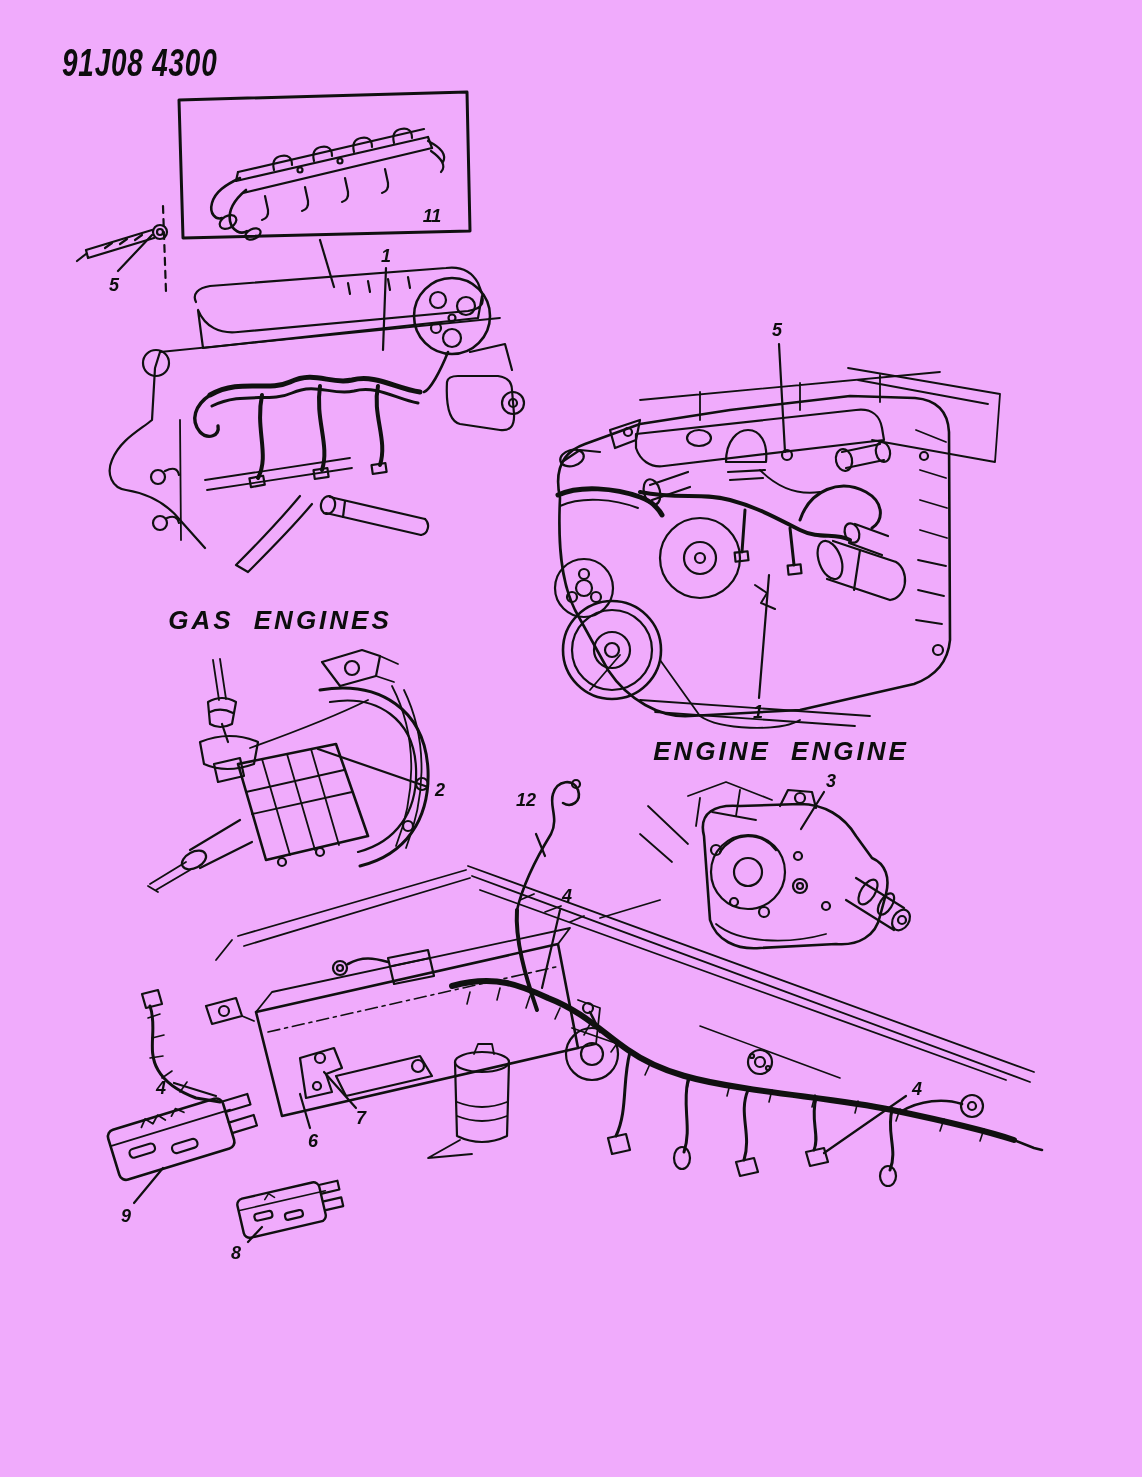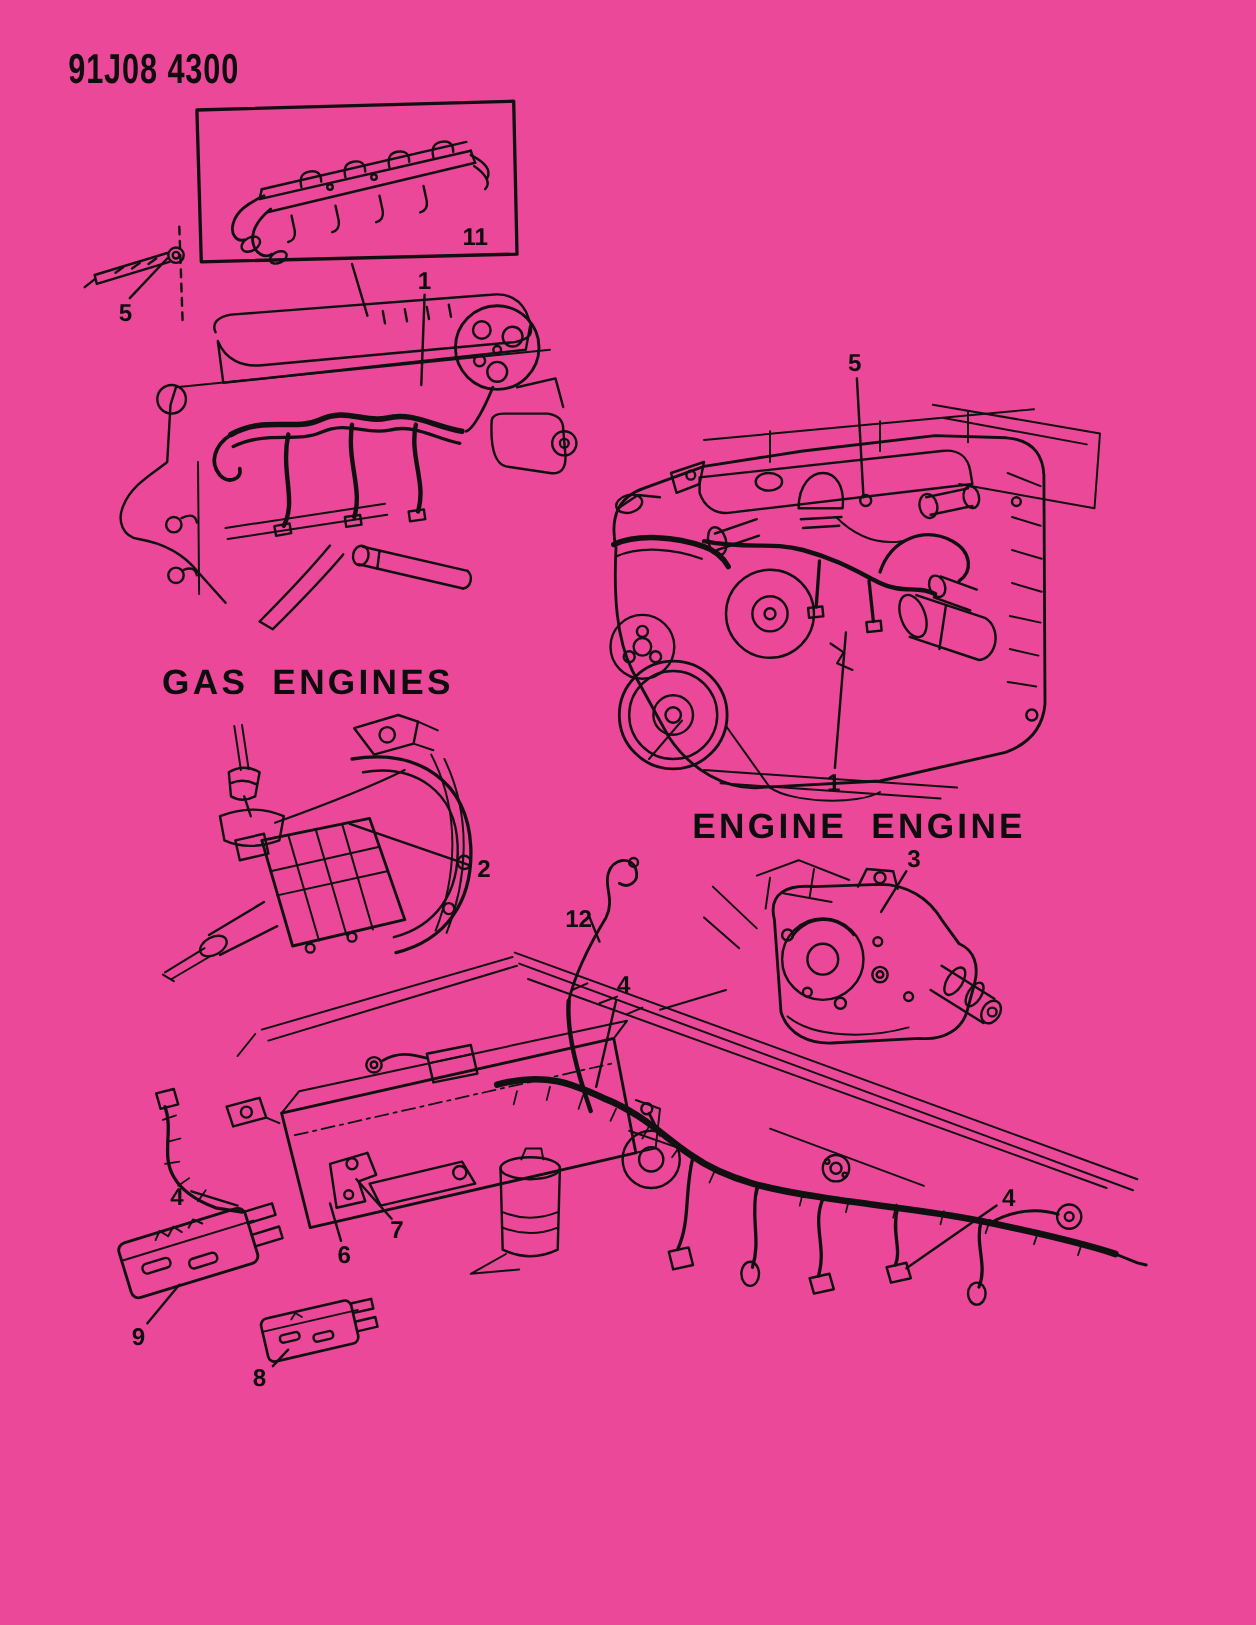--- a/index.html
+++ b/index.html
@@ -1,33 +1,34 @@
 <!DOCTYPE html>
 <html><head>
 <meta charset="utf-8">
 <style>
   html,body{margin:0;padding:0;background:#e8e8e8;}
   .page{
-    position:relative;width:1142px;height:1477px;background:#ec4899;
+    position:relative;width:1142px;height:1477px;background:#f0abfc;
     font-family:"Liberation Sans",sans-serif;color:#0d0d0d;overflow:hidden;
     margin:0 auto;
+    font-style:italic;
   }
   svg.art{position:absolute;left:0;top:0;width:1142px;height:1477px;}
   .page-code{
     position:absolute;left:62px;top:44px;
     font-size:34px;font-weight:bold;letter-spacing:1px;line-height:1;
     transform:scale(0.82,1.12);transform-origin:left top;white-space:nowrap;
   }
   .callout{
     position:absolute;transform:translate(-50%,-50%);
-    font-size:22px;font-weight:bold;line-height:1;white-space:nowrap;
+    font-size:18px;font-weight:bold;line-height:1;white-space:nowrap;
   }
   .caption{
     position:absolute;transform:translate(-50%,-50%);
-    font-size:32px;font-weight:bold;letter-spacing:3px;word-spacing:10px;
+    font-size:26px;font-weight:bold;letter-spacing:3px;word-spacing:10px;
     line-height:1;white-space:nowrap;
   }
 </style>
 </head>
 <body>
 
 <div class="page">
 
   <svg class="art" viewBox="0 0 1142 1477">
     <g fill="none" stroke="#101010" stroke-width="2.2" stroke-linecap="round" stroke-linejoin="round">
@@ -305,21 +306,21 @@
   <div class="caption" style="left:280px;top:620px;">GAS ENGINES</div>
   <div class="caption" style="left:781px;top:751px;">ENGINE ENGINE</div>
 
   <div class="callout" style="left:432px;top:216px;">11</div>
   <div class="callout" style="left:114px;top:285px;">5</div>
   <div class="callout" style="left:386px;top:256px;">1</div>
   <div class="callout" style="left:777px;top:330px;">5</div>
   <div class="callout" style="left:758px;top:712px;">1</div>
   <div class="callout" style="left:440px;top:790px;">2</div>
   <div class="callout" style="left:831px;top:781px;">3</div>
-  <div class="callout" style="left:526px;top:836px;">12</div>
+  <div class="callout" style="left:526px;top:800px;">12</div>
   <div class="callout" style="left:567px;top:896px;">4</div>
   <div class="callout" style="left:161px;top:1088px;">4</div>
   <div class="callout" style="left:361px;top:1118px;">7</div>
   <div class="callout" style="left:313px;top:1141px;">6</div>
   <div class="callout" style="left:126px;top:1216px;">9</div>
   <div class="callout" style="left:236px;top:1253px;">8</div>
   <div class="callout" style="left:917px;top:1089px;">4</div>
 
 </div>
 

